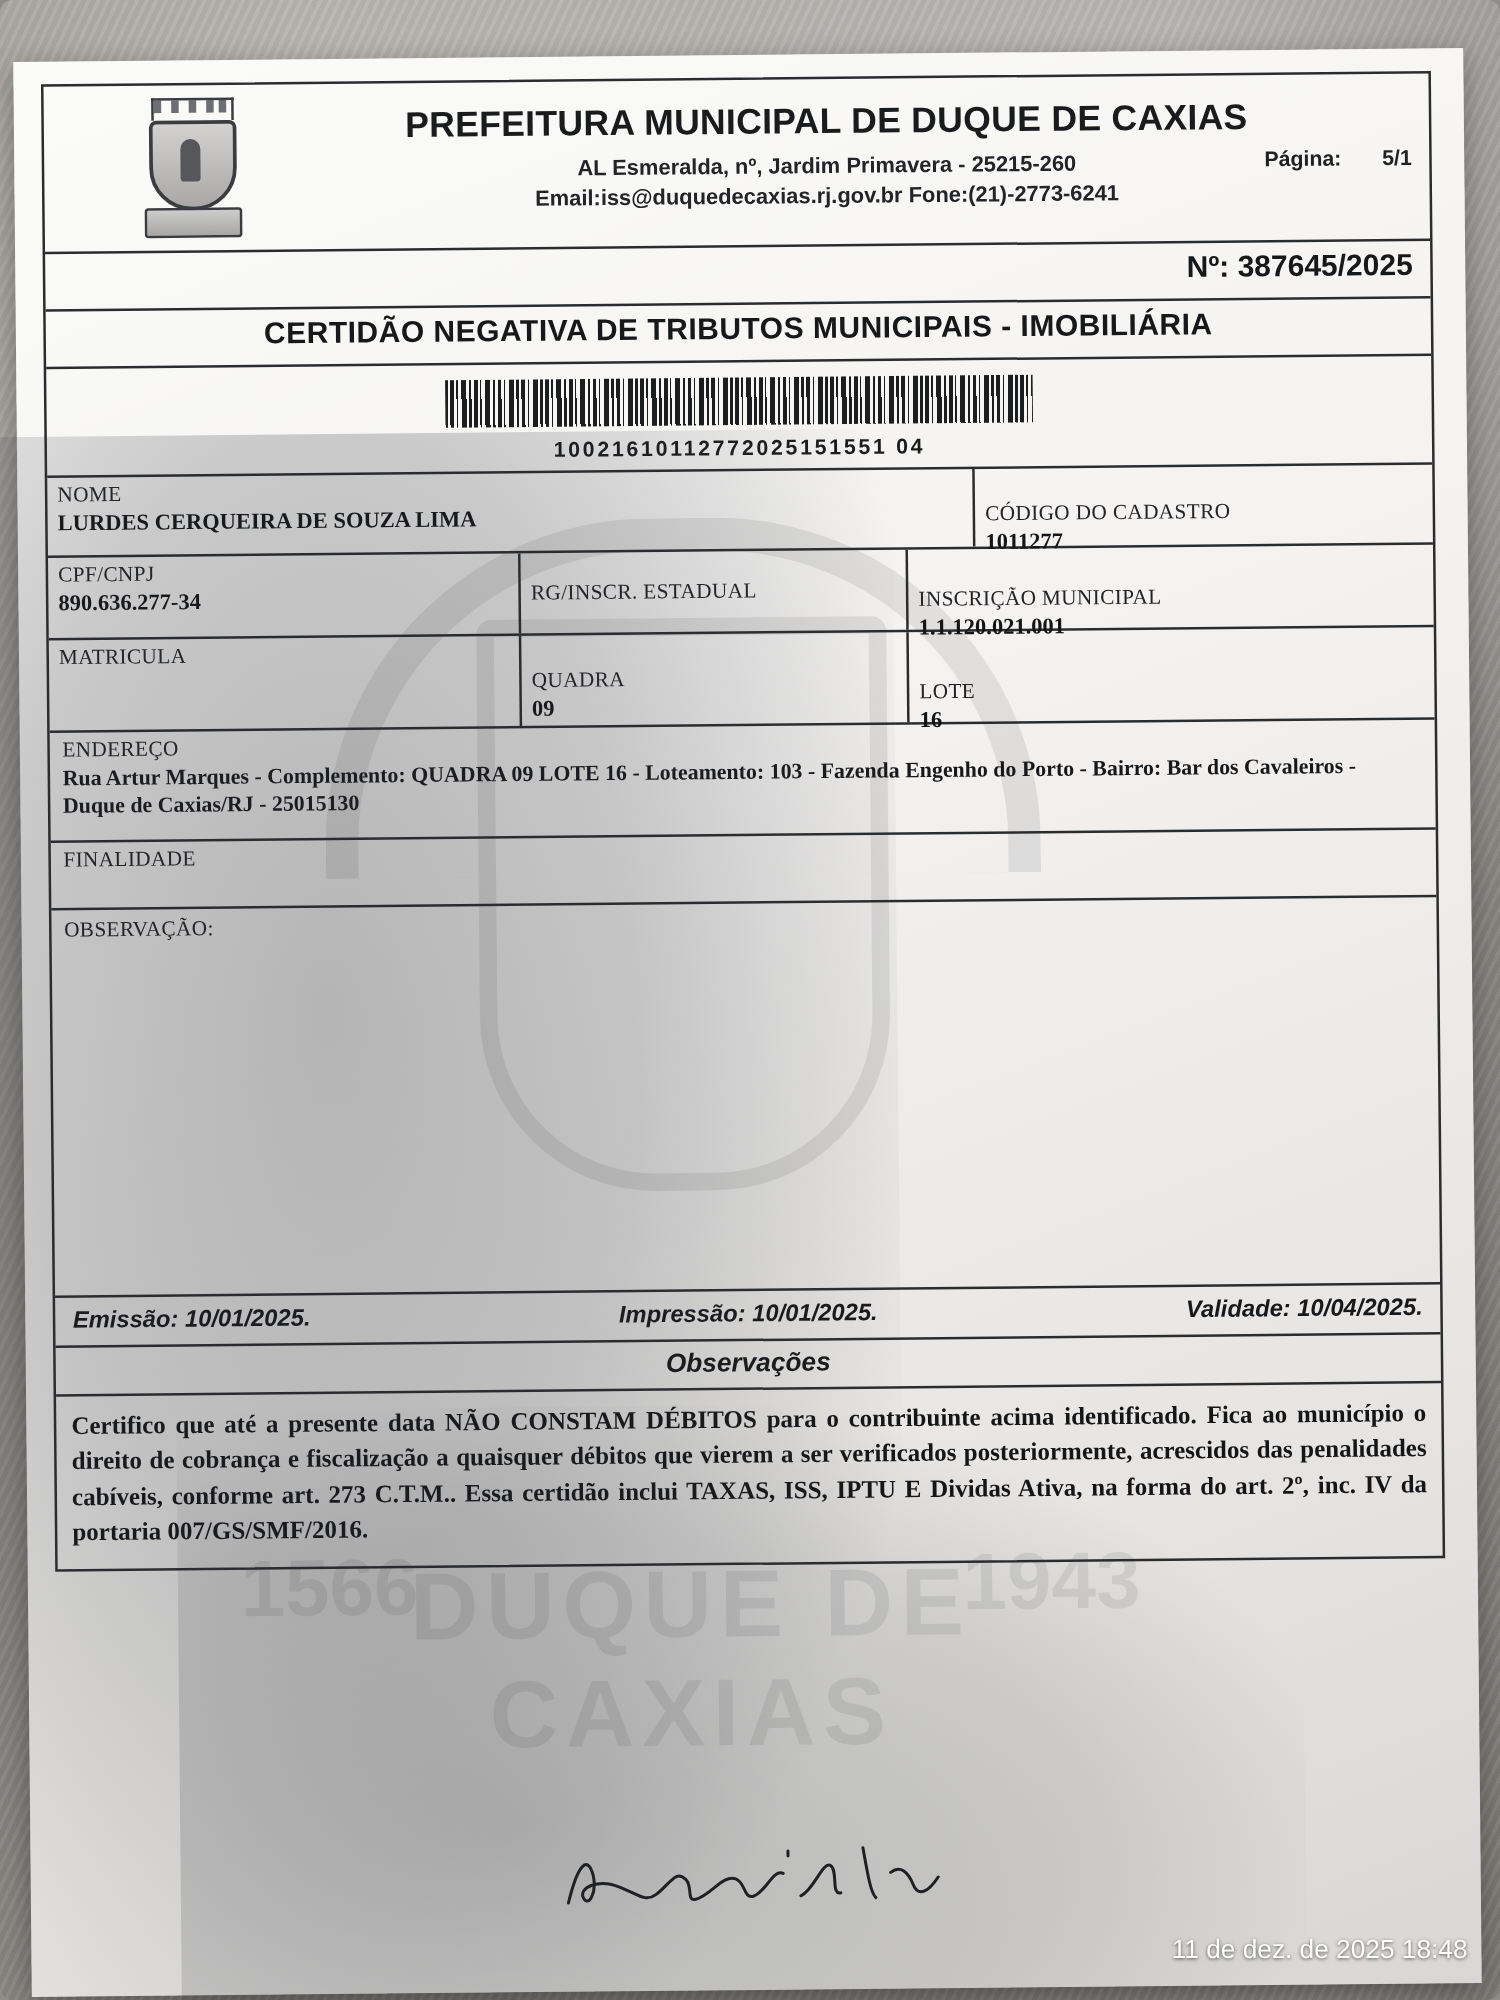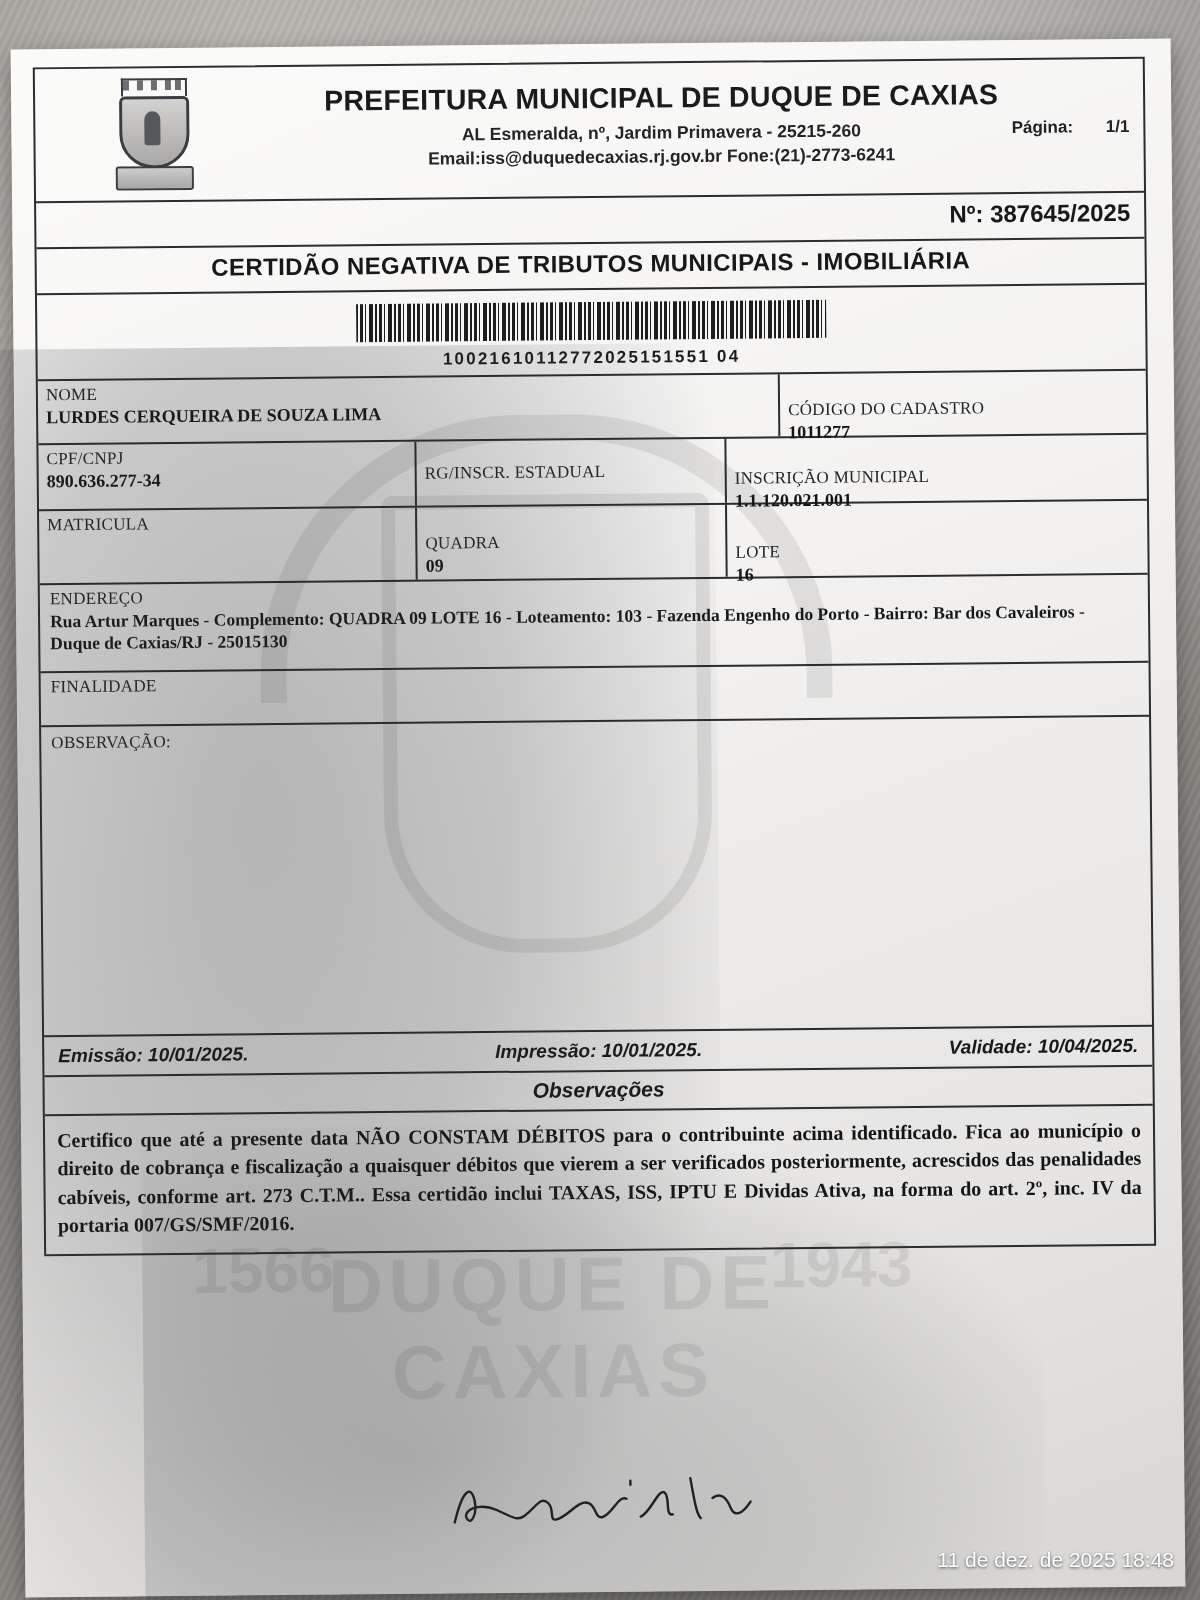--- a/index.html
+++ b/index.html
@@ -15,20 +15,21 @@
   }
 
   
   #photo {
     position: relative;
     width: 1200px;
     height: 1600px;
     background:
       radial-gradient(ellipse at 20% 5%, #b9b6b1 0%, #a6a39e 25%, #8e8b87 60%, #7d7a76 100%);
     overflow: hidden;
+    border-radius: 10px;
   }
   #photo::before{
     content:"";
     position:absolute; inset:0;
     background:
       repeating-linear-gradient(115deg, rgba(255,255,255,0.05) 0 3px, rgba(0,0,0,0.035) 3px 7px),
       radial-gradient(circle at 78% 3%, rgba(255,255,255,0.35), rgba(255,255,255,0) 40%);
     pointer-events:none;
   }
 
@@ -373,21 +374,21 @@
             <div class="shield"></div>
             <div class="ribbon"></div>
           </div>
           <div class="hdr-txt">
             <div class="h-title">PREFEITURA MUNICIPAL DE DUQUE DE CAXIAS</div>
             <div class="h-sub">AL Esmeralda, nº, Jardim Primavera - 25215-260</div>
             <div class="h-sub2">Email:iss@duquedecaxias.rj.gov.br Fone:(21)-2773-6241</div>
           </div>
           <div class="pagina">
             <span>Página:</span>
-            <span class="pnum">1/1</span>
+            <span class="pnum">5/1</span>
           </div>
         </div>
 
         <div class="numero-band">
           <div class="numero">Nº: 387645/2025</div>
         </div>
 
         <div class="cert-title">CERTIDÃO NEGATIVA DE TRIBUTOS MUNICIPAIS - IMOBILIÁRIA</div>
 
         <div class="barcode-wrap">

